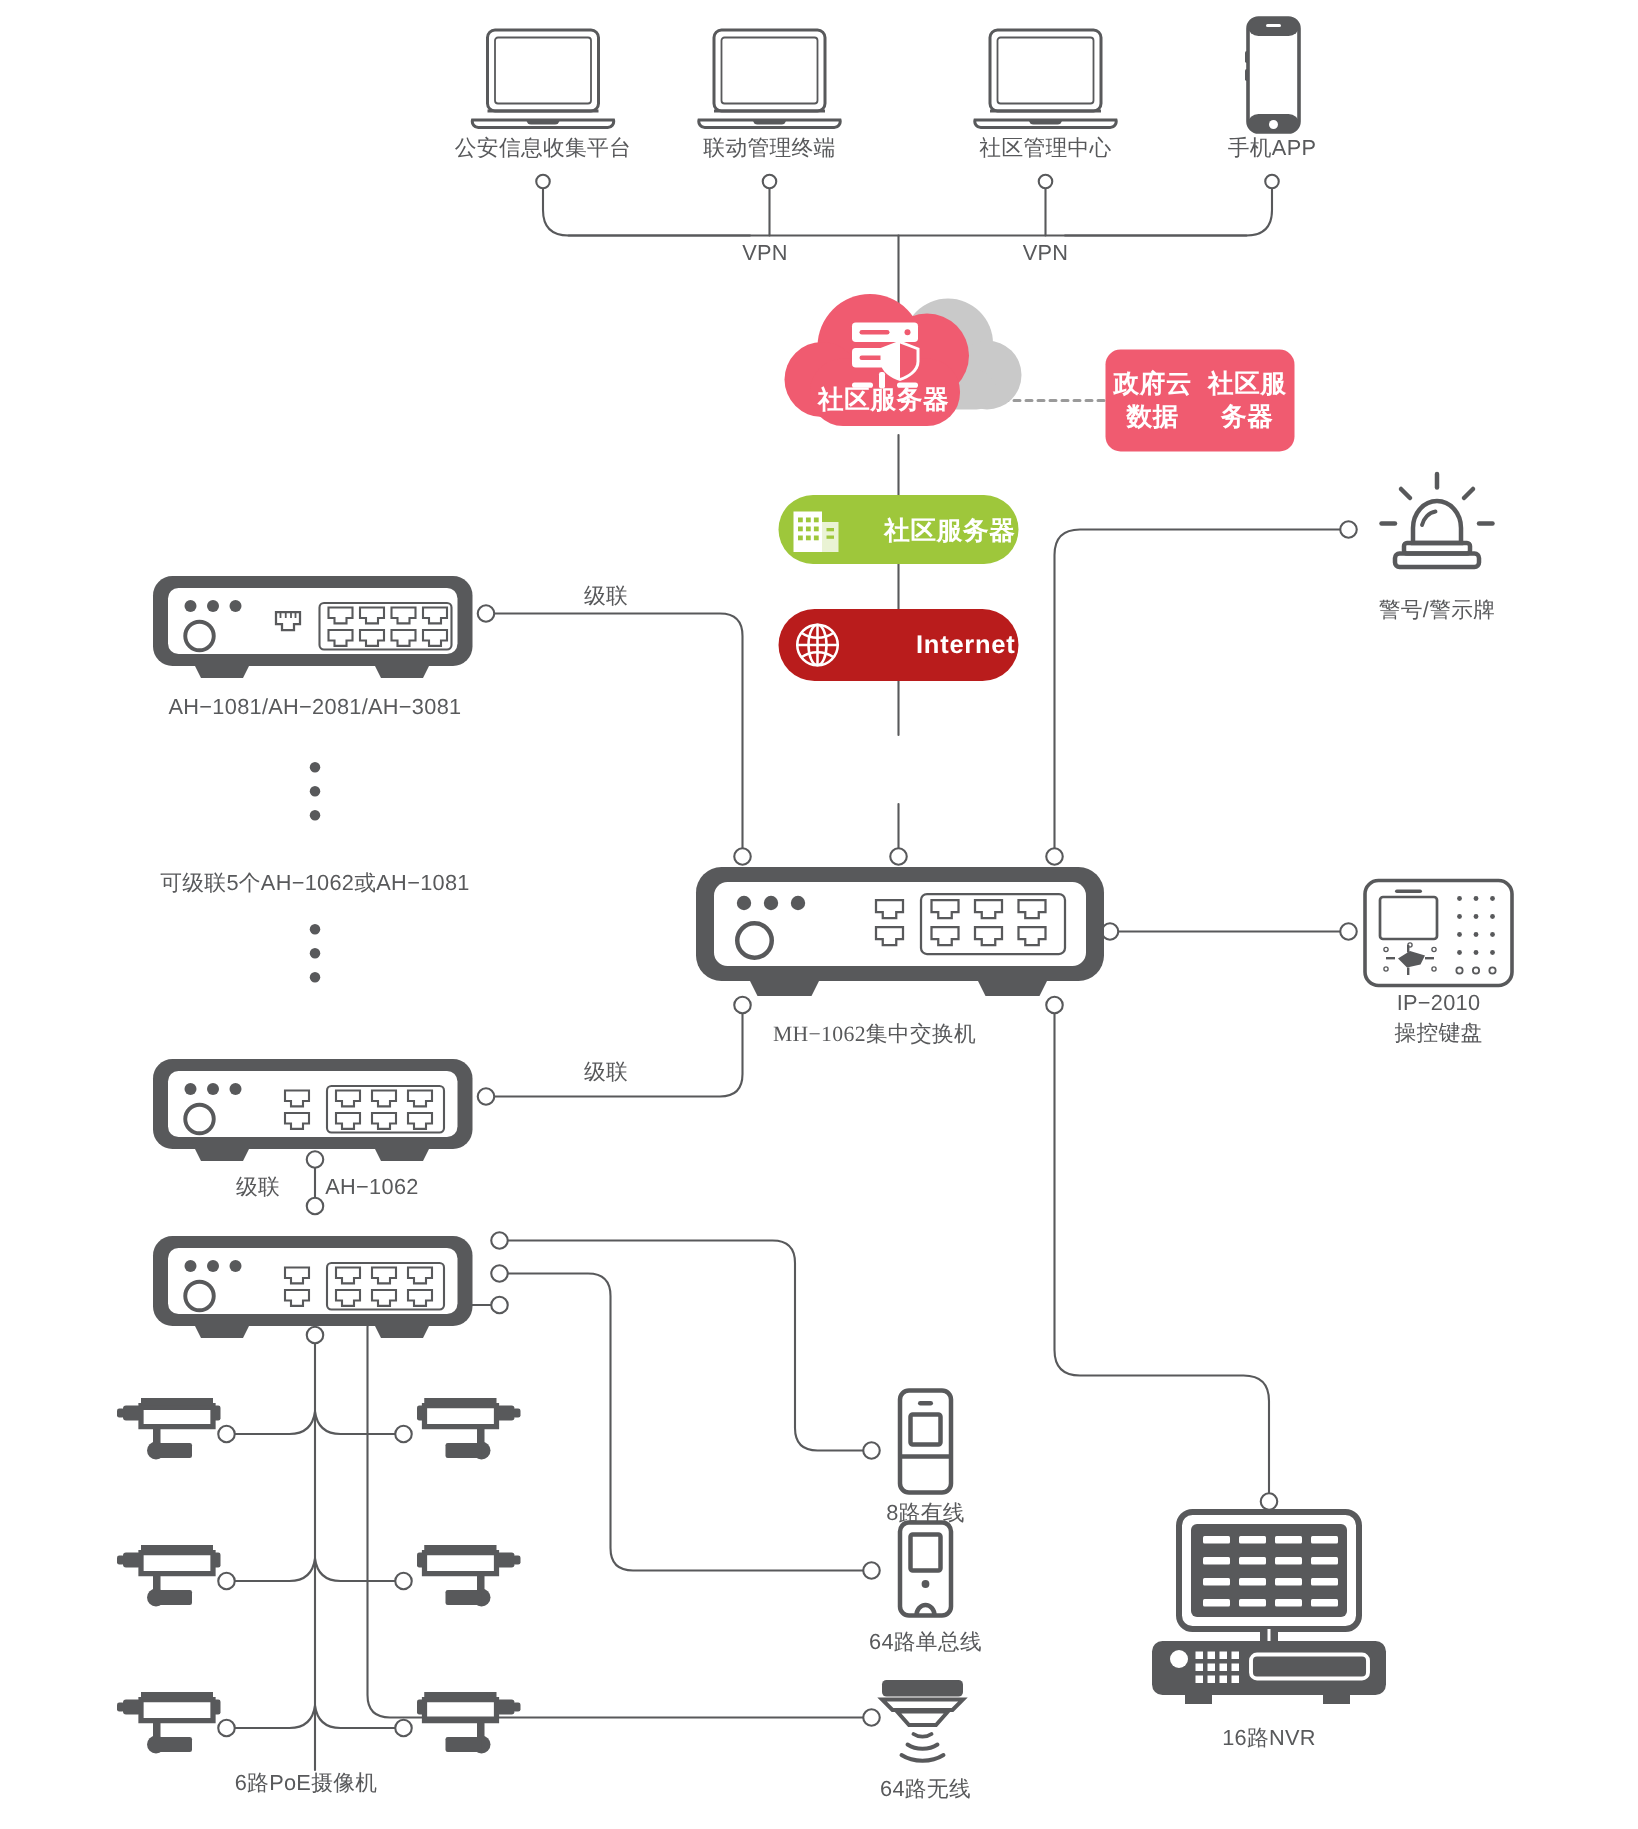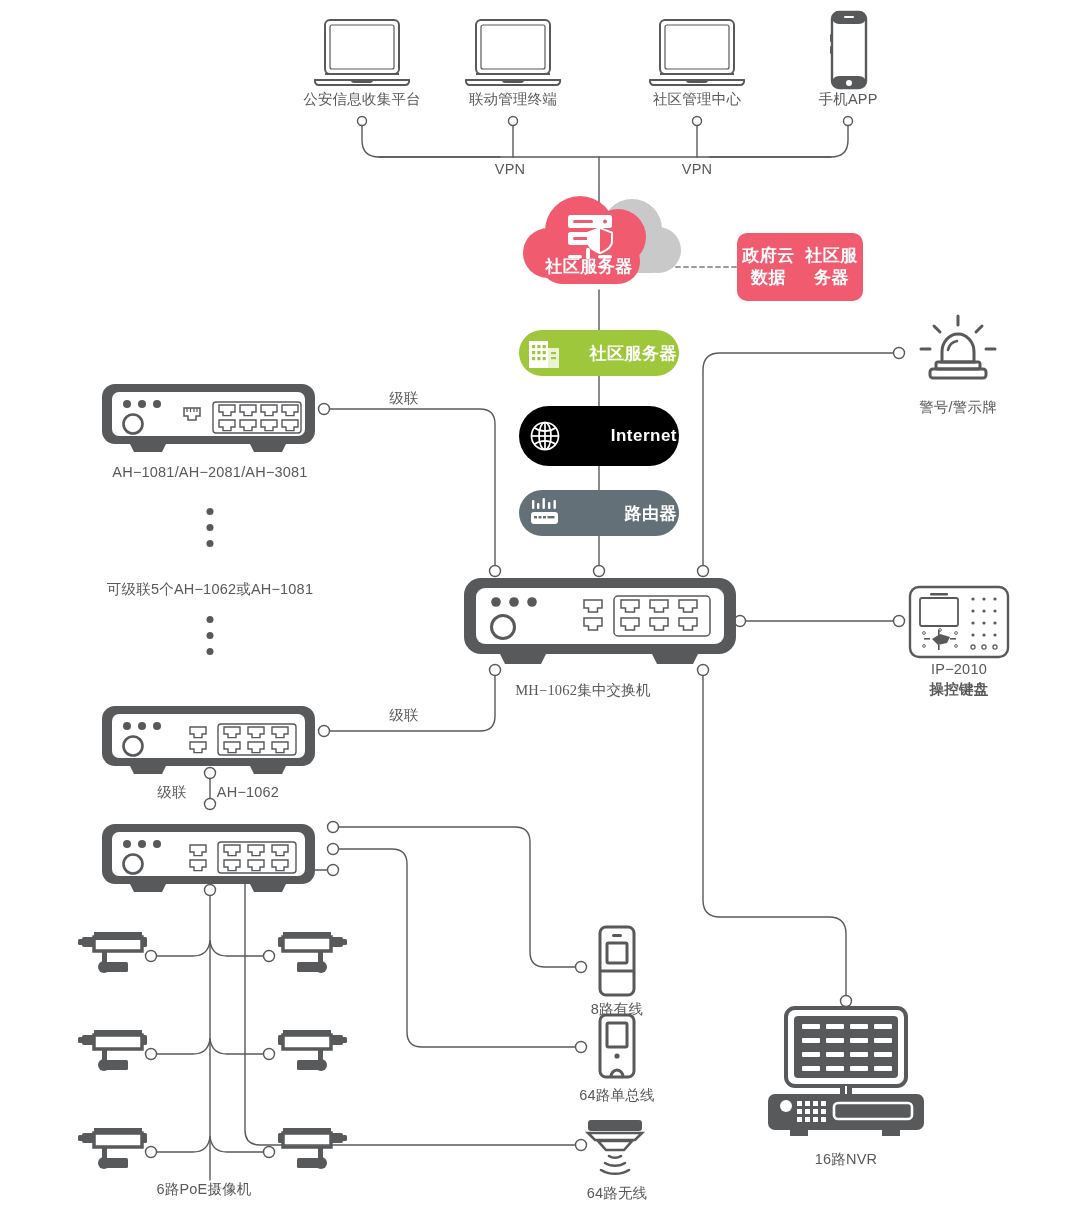--- a/index.html
+++ b/index.html
@@ -287,55 +287,34 @@
             <rect x="10.3" y="20" width="3.2" height="3.2"></rect>
             <rect x="15.6" y="20" width="3.2" height="3.2"></rect>
           <rect x="24" y="15" width="5" height="2.2"></rect>
             <rect x="24" y="20" width="5" height="2.2"></rect>
         </g>
       </svg>
     </span>
     <span class="pill-txt">社区服务器</span>
   </div>
 
-  <div class="pill" style="left:519px; top:406px; width:160px; height:60px; background:#000000;">
+  <div class="pill" style="left:519px; top:406px; width:160px; height:48px; background:#b91c1c;">
     <span class="pill-ico" style="width:52px;">
       <svg width="32" height="32" viewBox="0 0 32 32" fill="none" stroke="#fff" stroke-width="1.7">
         <circle cx="16" cy="16" r="13.5"></circle>
         <ellipse cx="16" cy="16" rx="6" ry="13.5"></ellipse>
         <line x1="2.5" y1="16" x2="29.5" y2="16"></line>
         <path d="M5.2,7.8 a19,19 0 0 0 21.6,0"></path>
         <path d="M5.2,24.2 a19,19 0 0 1 21.6,0"></path>
         <line x1="16" y1="2.5" x2="16" y2="29.5"></line>
       </svg>
     </span>
     <span class="pill-txt" style="font-style:normal;">Internet</span>
   </div>
 
-  <div class="pill" style="left:519px; top:490px; width:160px; height:46px; background:#647078;">
-    <span class="pill-ico" style="width:52px;">
-      <svg width="36" height="32" viewBox="0 0 36 32">
-        <g fill="#fff">
-          <rect x="5" y="3" width="2.4" height="9" rx="1"></rect>
-          <rect x="10" y="6" width="2.4" height="6" rx="1"></rect>
-          <rect x="15.5" y="1" width="2.4" height="11" rx="1"></rect>
-          <rect x="21" y="5" width="2.4" height="7" rx="1"></rect>
-          <rect x="26.5" y="3" width="2.4" height="9" rx="1"></rect>
-          <rect x="4" y="15" width="27" height="12" rx="3"></rect>
-        </g>
-        <g fill="#647078">
-          <rect x="7" y="19" width="3" height="2.4"></rect>
-          <rect x="11.5" y="19" width="3" height="2.4"></rect>
-          <rect x="16" y="19" width="3" height="2.4"></rect>
-          <rect x="20.5" y="19" width="7" height="2.4"></rect>
-        </g>
-      </svg>
-    </span>
-    <span class="pill-txt">路由器</span>
-  </div>
 
   <div class="dev" style="left:100px; top:382px;">
     <svg width="220" height="78" viewBox="0 0 220 78">
       <rect x="2" y="2" width="213" height="60" rx="13" fill="#58595b"></rect>
       <rect x="12" y="10" width="193" height="44" rx="7" fill="#ffffff"></rect>
       <g fill="#58595b">
         <circle cx="27" cy="22" r="4"></circle>
           <circle cx="42" cy="22" r="4"></circle>
           <circle cx="57" cy="22" r="4"></circle>
       </g>
@@ -514,21 +493,21 @@
           <circle cx="87" cy="50" r="1.6"></circle>
       </g>
       <g fill="none" stroke="#58595b" stroke-width="1.2">
         <circle cx="65" cy="62" r="2.1"></circle>
           <circle cx="76" cy="62" r="2.1"></circle>
           <circle cx="87" cy="62" r="2.1"></circle>
       </g>
     </svg>
   </div>
   <div class="lbl" style="left:959px; top:660px;">IP−2010</div>
-  <div class="lbl" style="left:959px; top:680px;font-weight:bold;">操控键盘</div>
+  <div class="lbl" style="left:959px; top:680px;">操控键盘</div>
 
   <div class="dev" style="left:764px; top:1006px;">
     <svg width="164" height="132" viewBox="0 0 164 132">
       <rect x="22" y="2" width="120" height="78" rx="9" fill="none" stroke="#58595b" stroke-width="4"></rect>
       <rect x="30" y="10" width="104" height="62" rx="4" fill="#58595b"></rect>
       <g fill="#ffffff">
         <rect x="38" y="18" width="18" height="5" rx="1"></rect>
         <rect x="62" y="18" width="18" height="5" rx="1"></rect>
         <rect x="86" y="18" width="18" height="5" rx="1"></rect>
         <rect x="110" y="18" width="18" height="5" rx="1"></rect>

